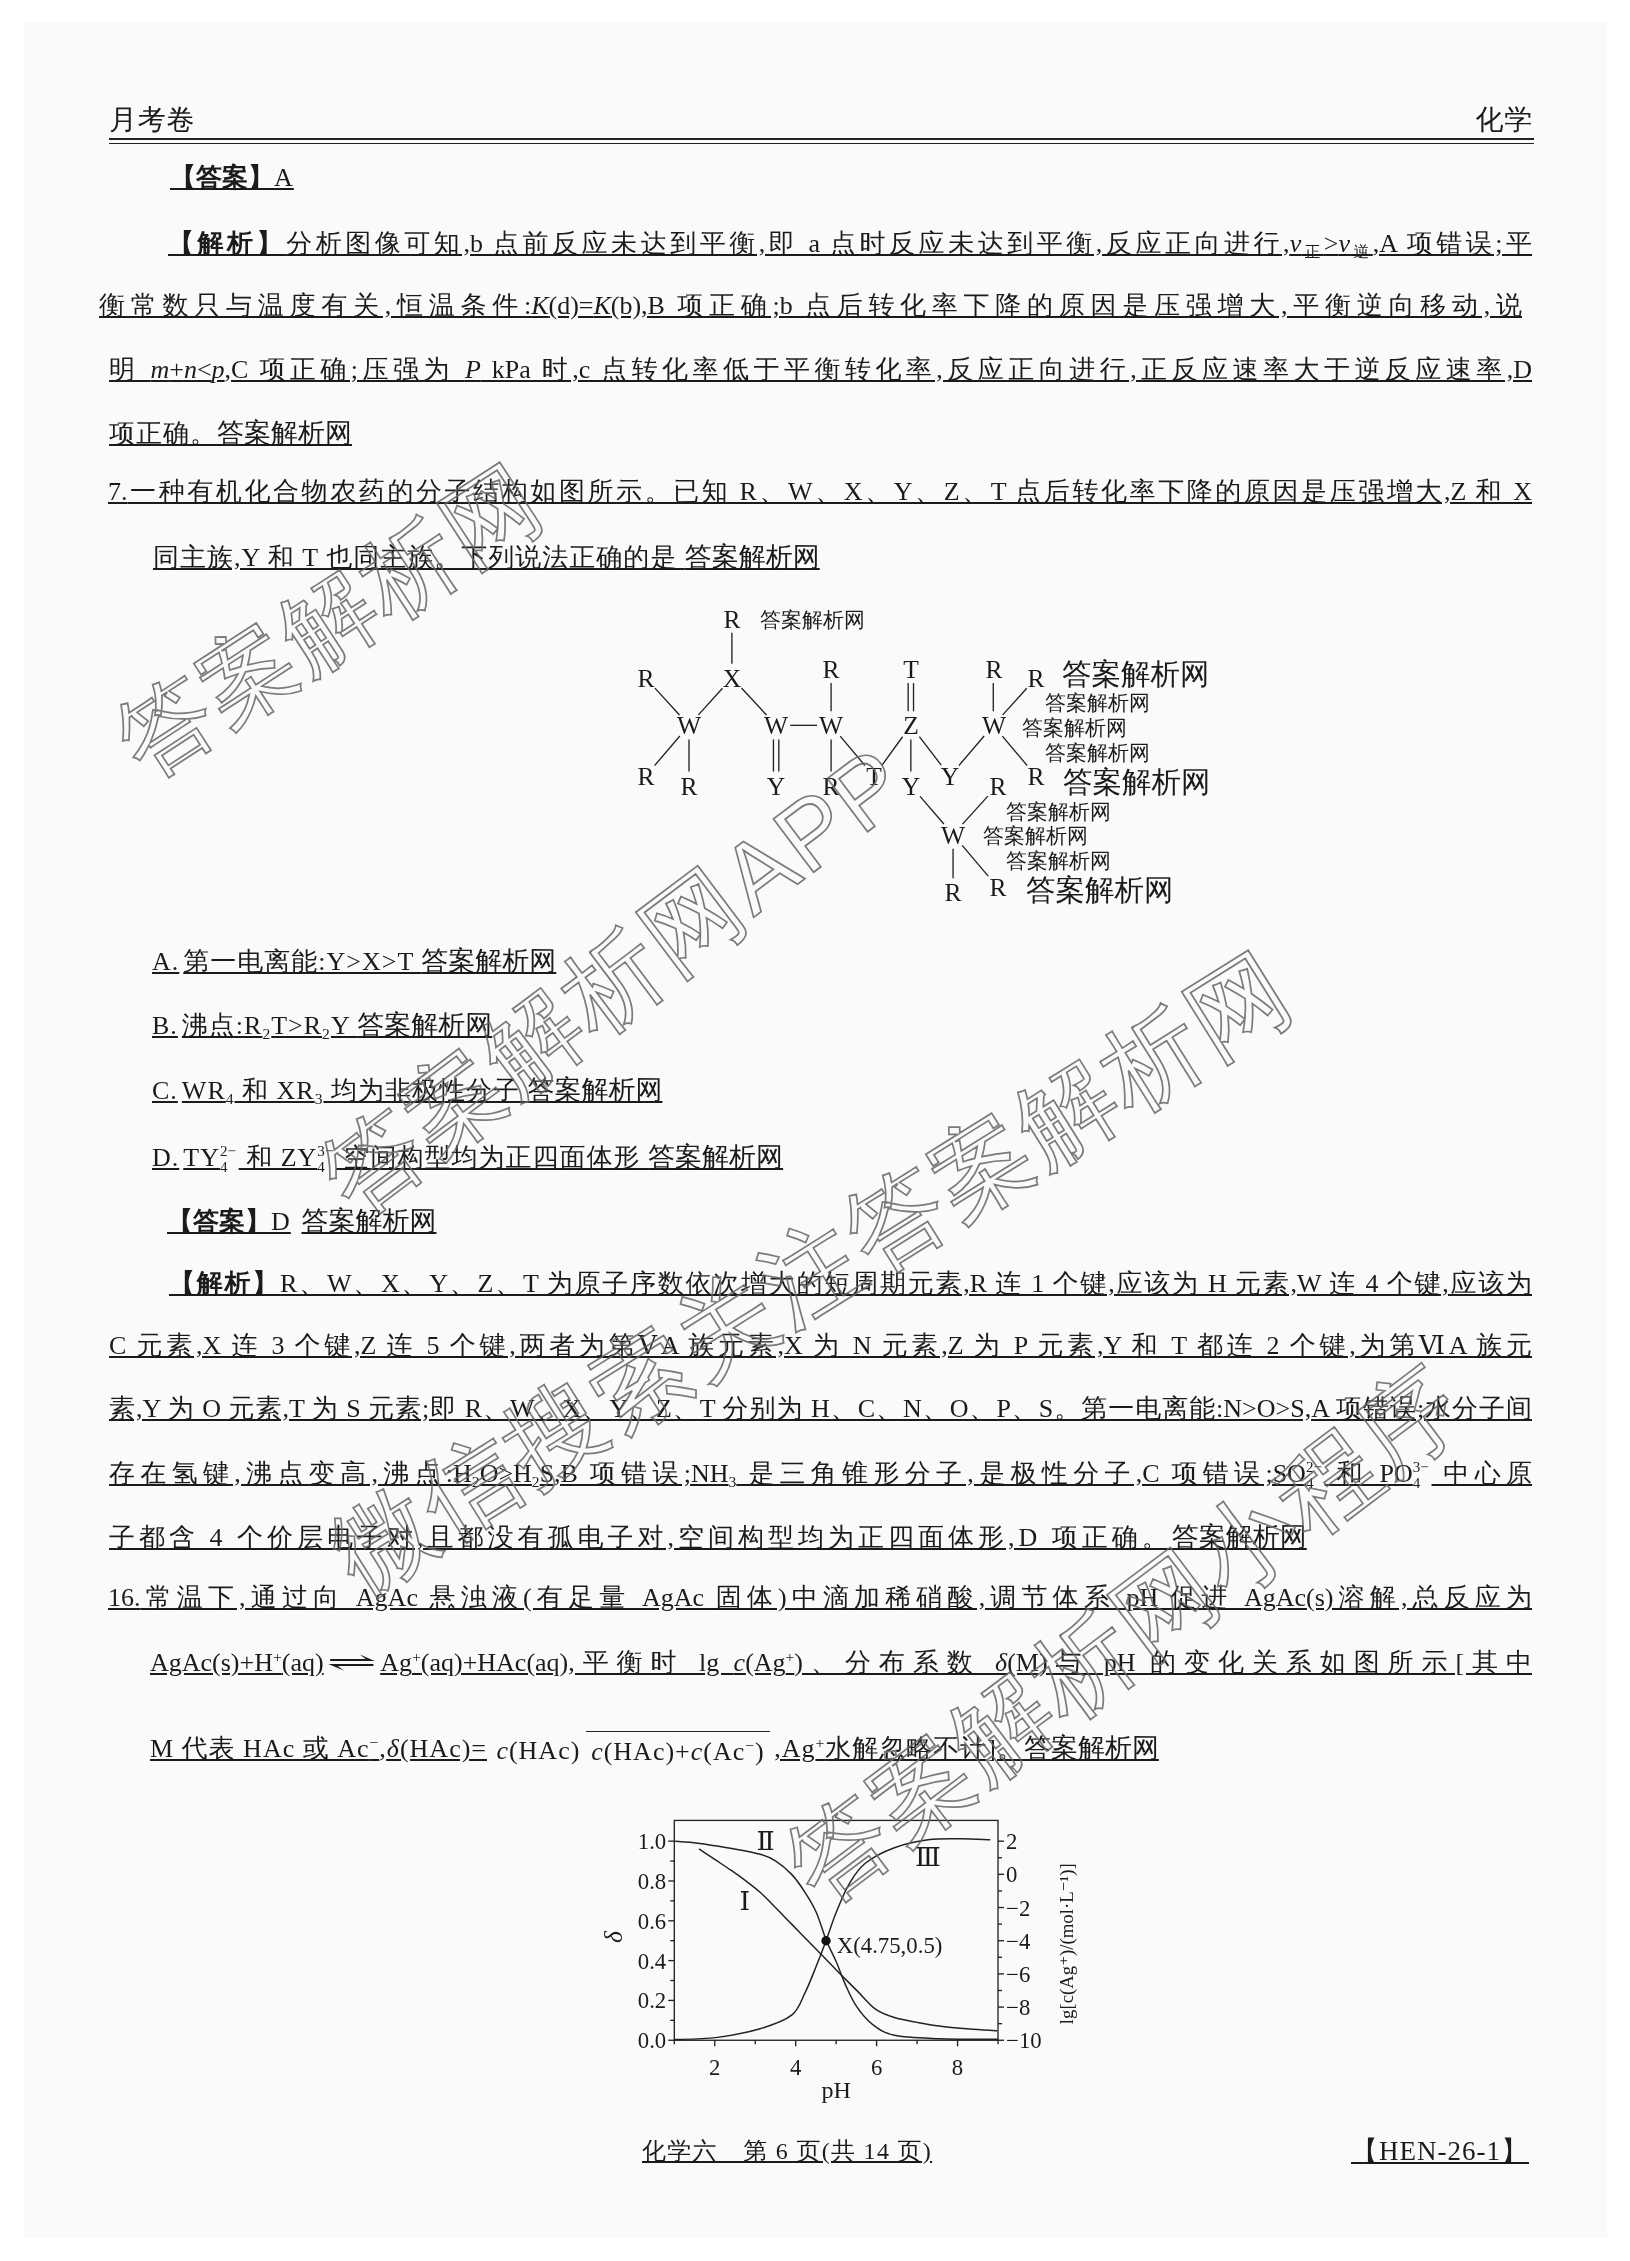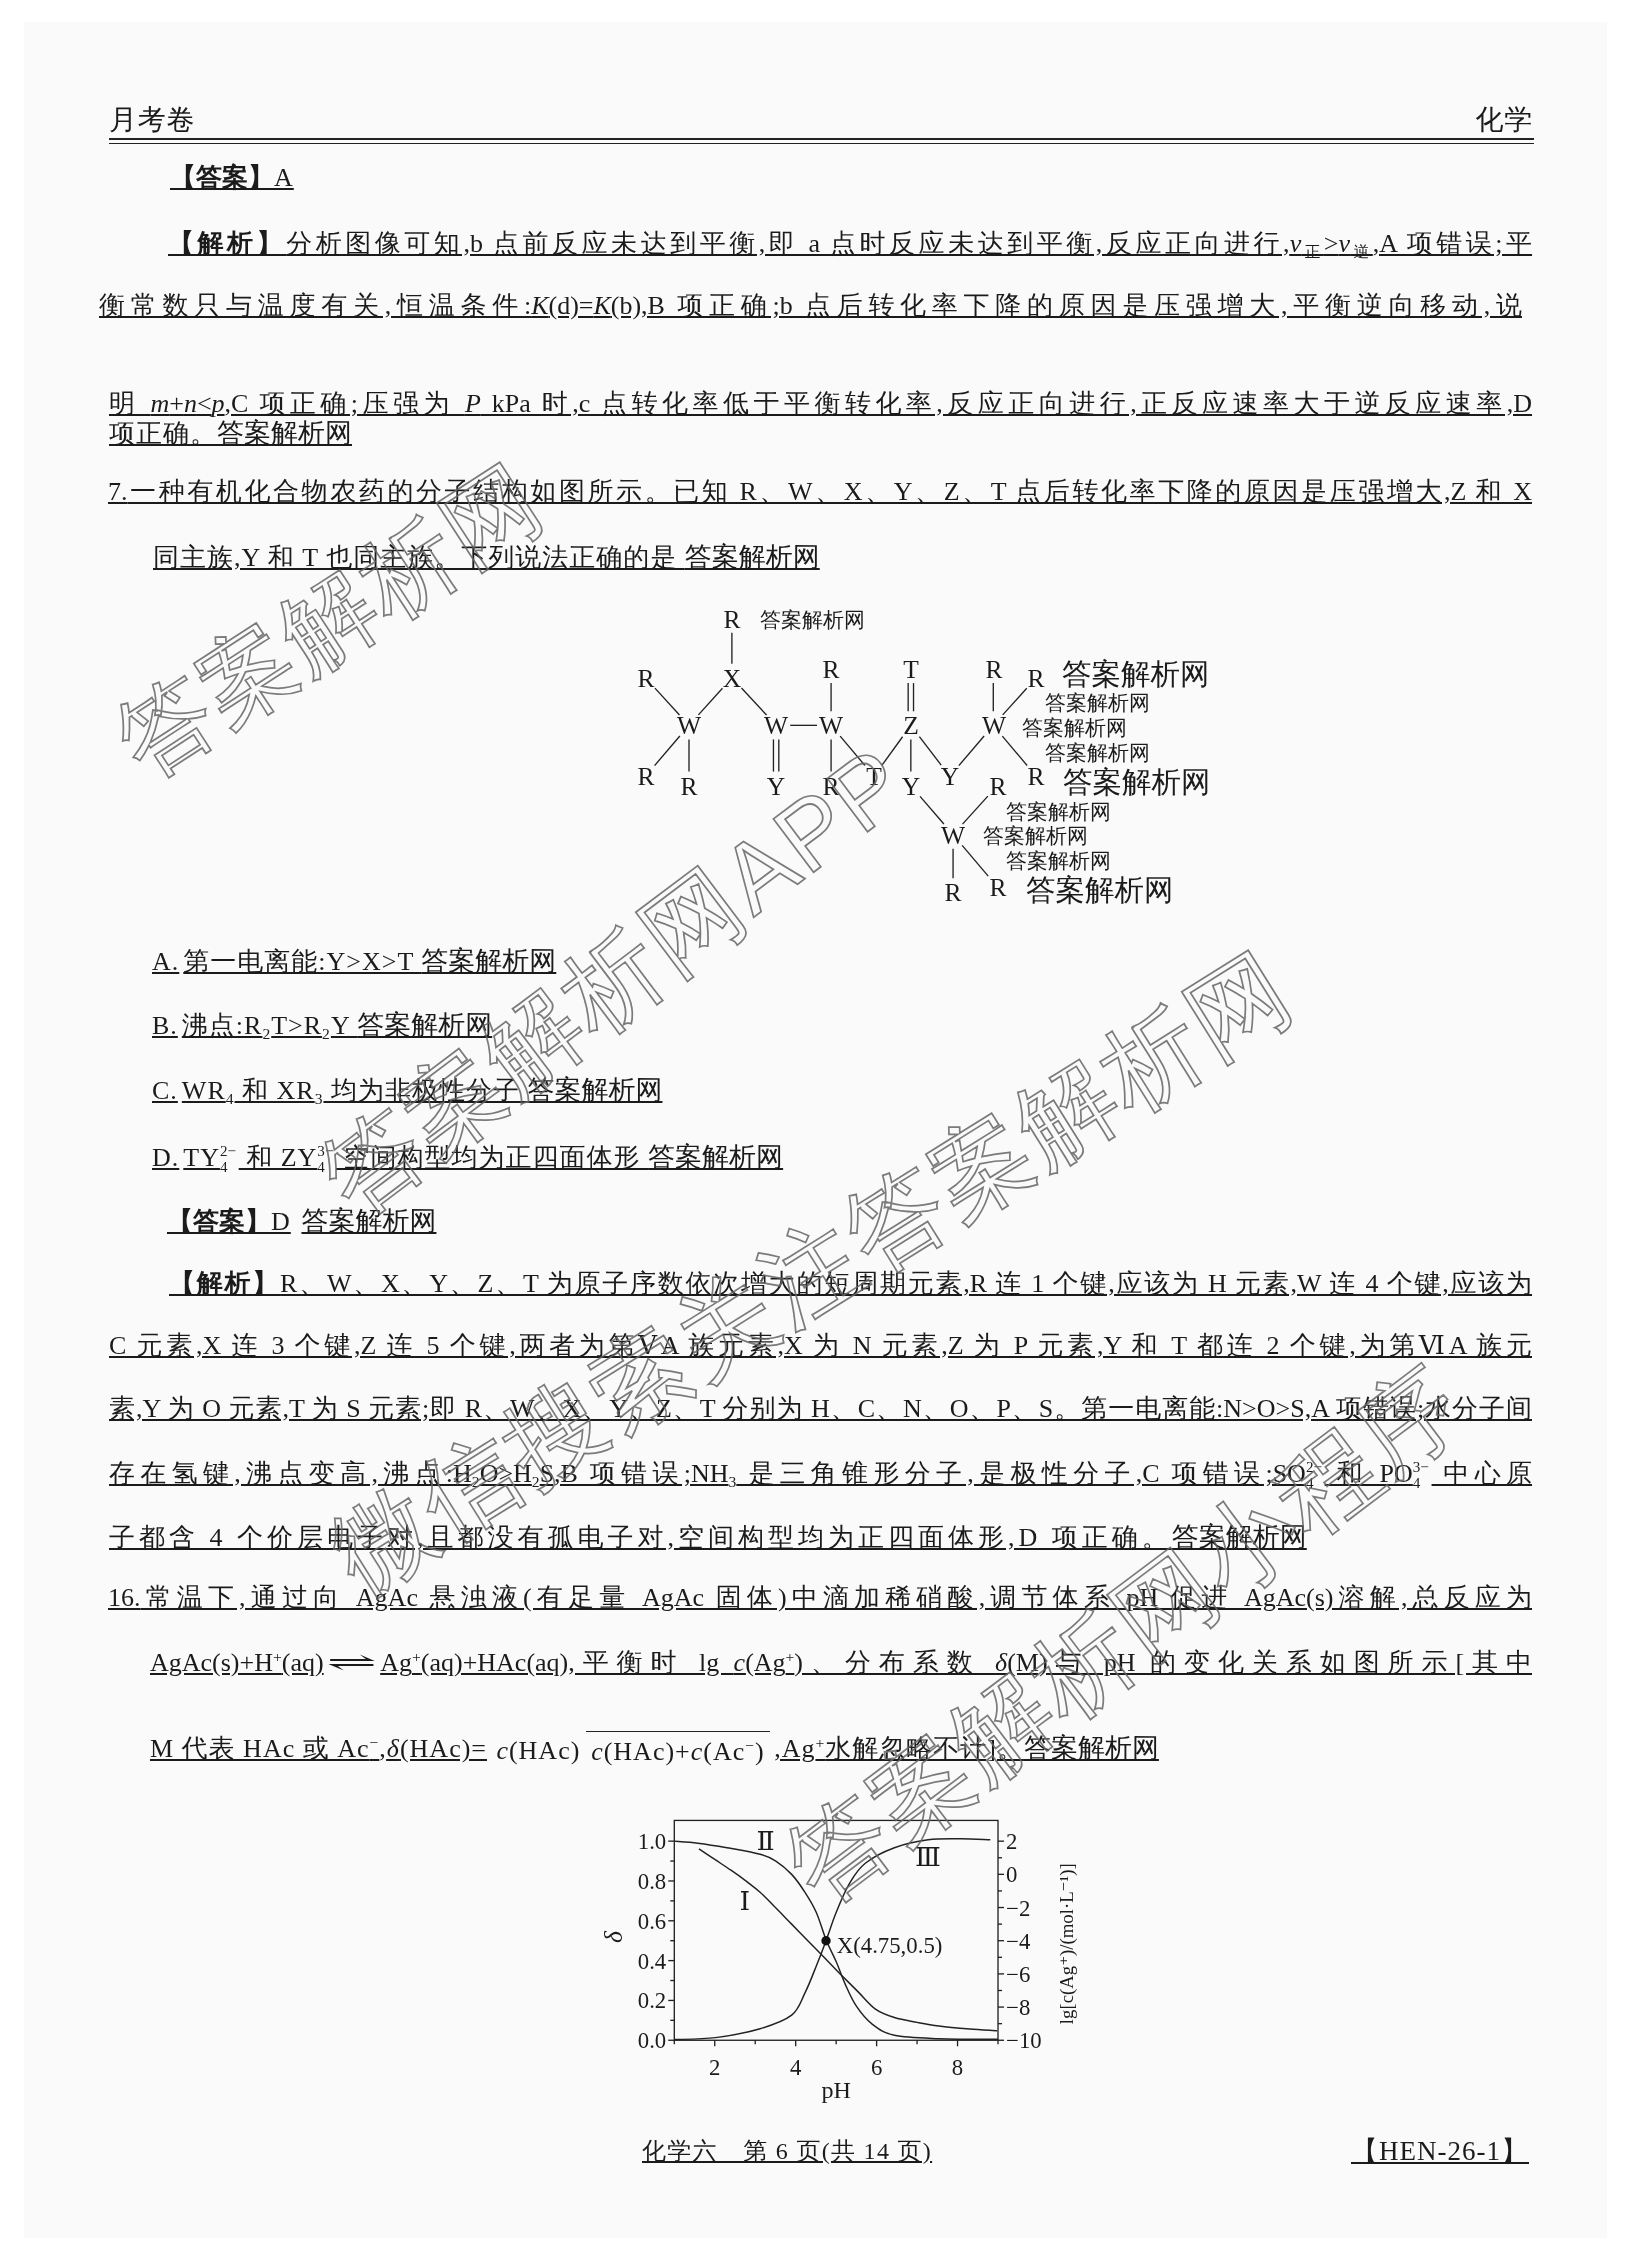--- a/index.html
+++ b/index.html
@@ -39,21 +39,21 @@
 <div class="hdr" style="left:109px;top:101px;">月考卷</div>
 <div class="hdr" style="left:1398px;top:101px;width:135px;text-align:right;">化学</div>
 <div class="rule-thick"></div>
 <div class="rule-thin"></div>
 
 <div class="line" style="left:170px;top:158px;">
   <span class="tag">【答案】</span><span>A</span>
 </div>
 <div class="line just" style="left:168px;top:224px;width:1364px;"><span class="tag">【解析】</span><span>分析图像可知,b 点前反应未达到平衡,即 a 点时反应未达到平衡,反应正向进行,<i>v</i><sub>正</sub>&gt;<i>v</i><sub>逆</sub>,A 项错误;平</span></div>
 <div class="line just" style="left:99px;top:287px;width:1423px;">衡常数只与温度有关,恒温条件:<i>K</i>(d)=<i>K</i>(b),B 项正确;b 点后转化率下降的原因是压强增大,平衡逆向移动,说</div>
-<div class="line just" style="left:109px;top:351px;width:1423px;margin-top:34px;">明 <i>m</i>+<i>n</i>&lt;<i>p</i>,C 项正确;压强为 <i>P</i> kPa 时,c 点转化率低于平衡转化率,反应正向进行,正反应速率大于逆反应速率,D</div>
+<div class="line just" style="left:109px;top:351px;width:1423px;">明 <i>m</i>+<i>n</i>&lt;<i>p</i>,C 项正确;压强为 <i>P</i> kPa 时,c 点转化率低于平衡转化率,反应正向进行,正反应速率大于逆反应速率,D</div>
 <div class="line" style="left:109px;top:414px;">项正确。<span class="wm-inline">答案解析网</span></div>
 
 <div class="line just" style="left:108px;top:473px;width:1424px;"><span>7.</span><span>一种有机化合物农药的分子结构如图所示。已知 R、W、X、Y、Z、T 点后转化率下降的原因是压强增大,Z 和 X</span></div>
 <div class="line" style="left:153px;top:538px;">同主族,Y 和 T 也同主族。下列说法正确的是 <span class="wm-inline">答案解析网</span></div>
 
 <div>
   <span class="atom" style="left:732px;top:619px;">R</span>
   <span class="atom" style="left:732px;top:678px;">X</span>
   <span class="atom" style="left:646px;top:678px;">R</span>
   <span class="atom" style="left:689px;top:725px;">W</span>

